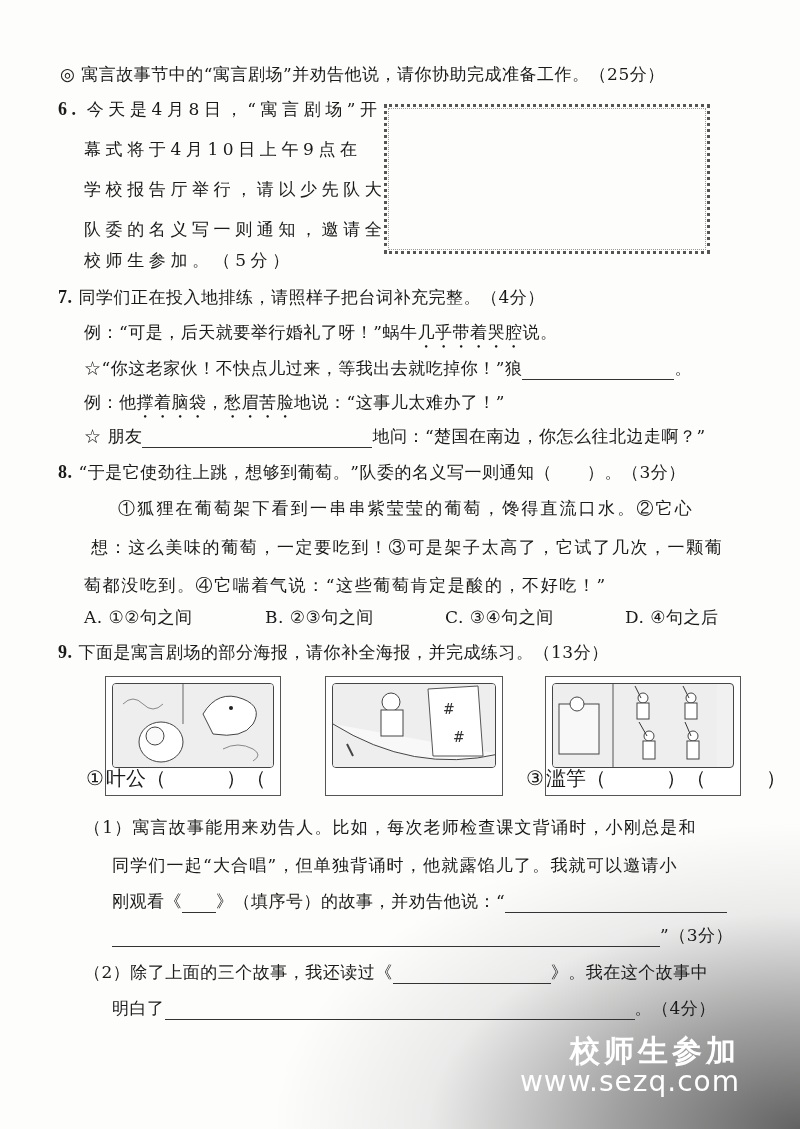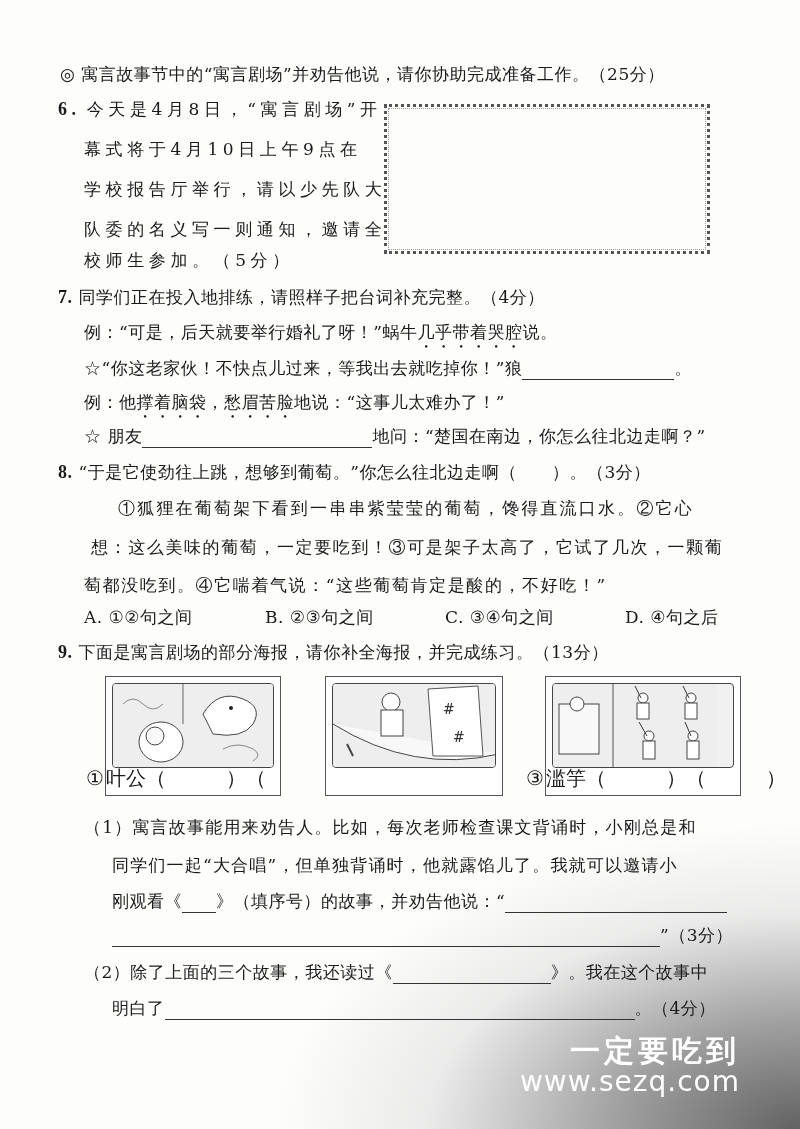--- a/index.html
+++ b/index.html
@@ -55,21 +55,21 @@
 
 <div>
   <div class="line" style="left:58px; top:285px;"><span class="qnum">7.</span><span>同学们正在投入地排练，请照样子把台词补充完整。（4分）</span></div>
   <div class="line" style="left:84px; top:320px;"><span>例：“可是，后天就要举行婚礼了呀！”蜗牛</span><span class="dots">几乎带着哭腔</span><span>说。</span></div>
   <div class="line" style="left:84px; top:356px;"><span>☆“你这老家伙！不快点儿过来，等我出去就吃掉你！”狼</span><span class="blank" style="width:152px;"></span><span>。</span></div>
   <div class="line" style="left:84px; top:390px;"><span>例：他</span><span class="dots">撑着脑袋</span><span>，</span><span class="dots">愁眉苦脸</span><span>地说：“这事儿太难办了！”</span></div>
   <div class="line" style="left:84px; top:424px;"><span>☆ 朋友</span><span class="blank" style="width:230px;"></span><span>地问：“楚国在南边，你怎么往北边走啊？”</span></div>
 </div>
 
 <div>
-  <div class="line" style="left:58px; top:460px;"><span class="qnum">8.</span><span>“于是它使劲往上跳，想够到葡萄。”你怎么往北边走啊（　　）。（3分）</span></div>
+  <div class="line" style="left:58px; top:460px;"><span class="qnum">8.</span><span>“于是它使劲往上跳，想够到葡萄。”队委的名义写一则通知（　　）。（3分）</span></div>
   <div class="line" style="left:118px; top:496px; letter-spacing:2.2px;">①狐狸在葡萄架下看到一串串紫莹莹的葡萄，馋得直流口水。②它心</div>
   <div class="line" style="left:91px; top:535px; letter-spacing:1.6px;">想：这么美味的葡萄，一定要吃到！③可是架子太高了，它试了几次，一颗葡</div>
   <div class="line" style="left:84px; top:573px; letter-spacing:1.6px;">萄都没吃到。④它喘着气说：“这些葡萄肯定是酸的，不好吃！”</div>
   <div class="line" style="left:84px; top:605px;">A. ①②句之间</div>
   <div class="line" style="left:265px; top:605px;">B. ②③句之间</div>
   <div class="line" style="left:445px; top:605px;">C. ③④句之间</div>
   <div class="line" style="left:625px; top:605px;">D. ④句之后</div>
 </div>
 
 <div>
@@ -137,15 +137,15 @@
   <div class="line" style="left:84px; top:815px; letter-spacing:1.2px;">（1）寓言故事能用来劝告人。比如，每次老师检查课文背诵时，小刚总是和</div>
   <div class="line" style="left:112px; top:853px; letter-spacing:1.2px;">同学们一起“大合唱”，但单独背诵时，他就露馅儿了。我就可以邀请小</div>
   <div class="line" style="left:112px; top:889px;"><span>刚观看《</span><span class="blank" style="width:34px;"></span><span>》（填序号）的故事，并劝告他说：“</span><span class="blank" style="width:222px;"></span></div>
   <div class="line" style="left:112px; top:923px;"><span class="blank" style="width:548px;"></span><span>”（3分）</span></div>
 
   <div class="line" style="left:84px; top:960px;"><span>（2）除了上面的三个故事，我还读过《</span><span class="blank" style="width:158px;"></span><span>》。我在这个故事中</span></div>
   <div class="line" style="left:112px; top:996px;"><span>明白了</span><span class="blank" style="width:470px;"></span><span>。（4分）</span></div>
 </div>
 
 <div class="watermark">
-  <div class="wm-title">一定要吃到</div>
+  <div class="wm-title">校师生参加</div>
   <div class="wm-url">www.sezq.com</div>
 </div>
 
 </body></html>

